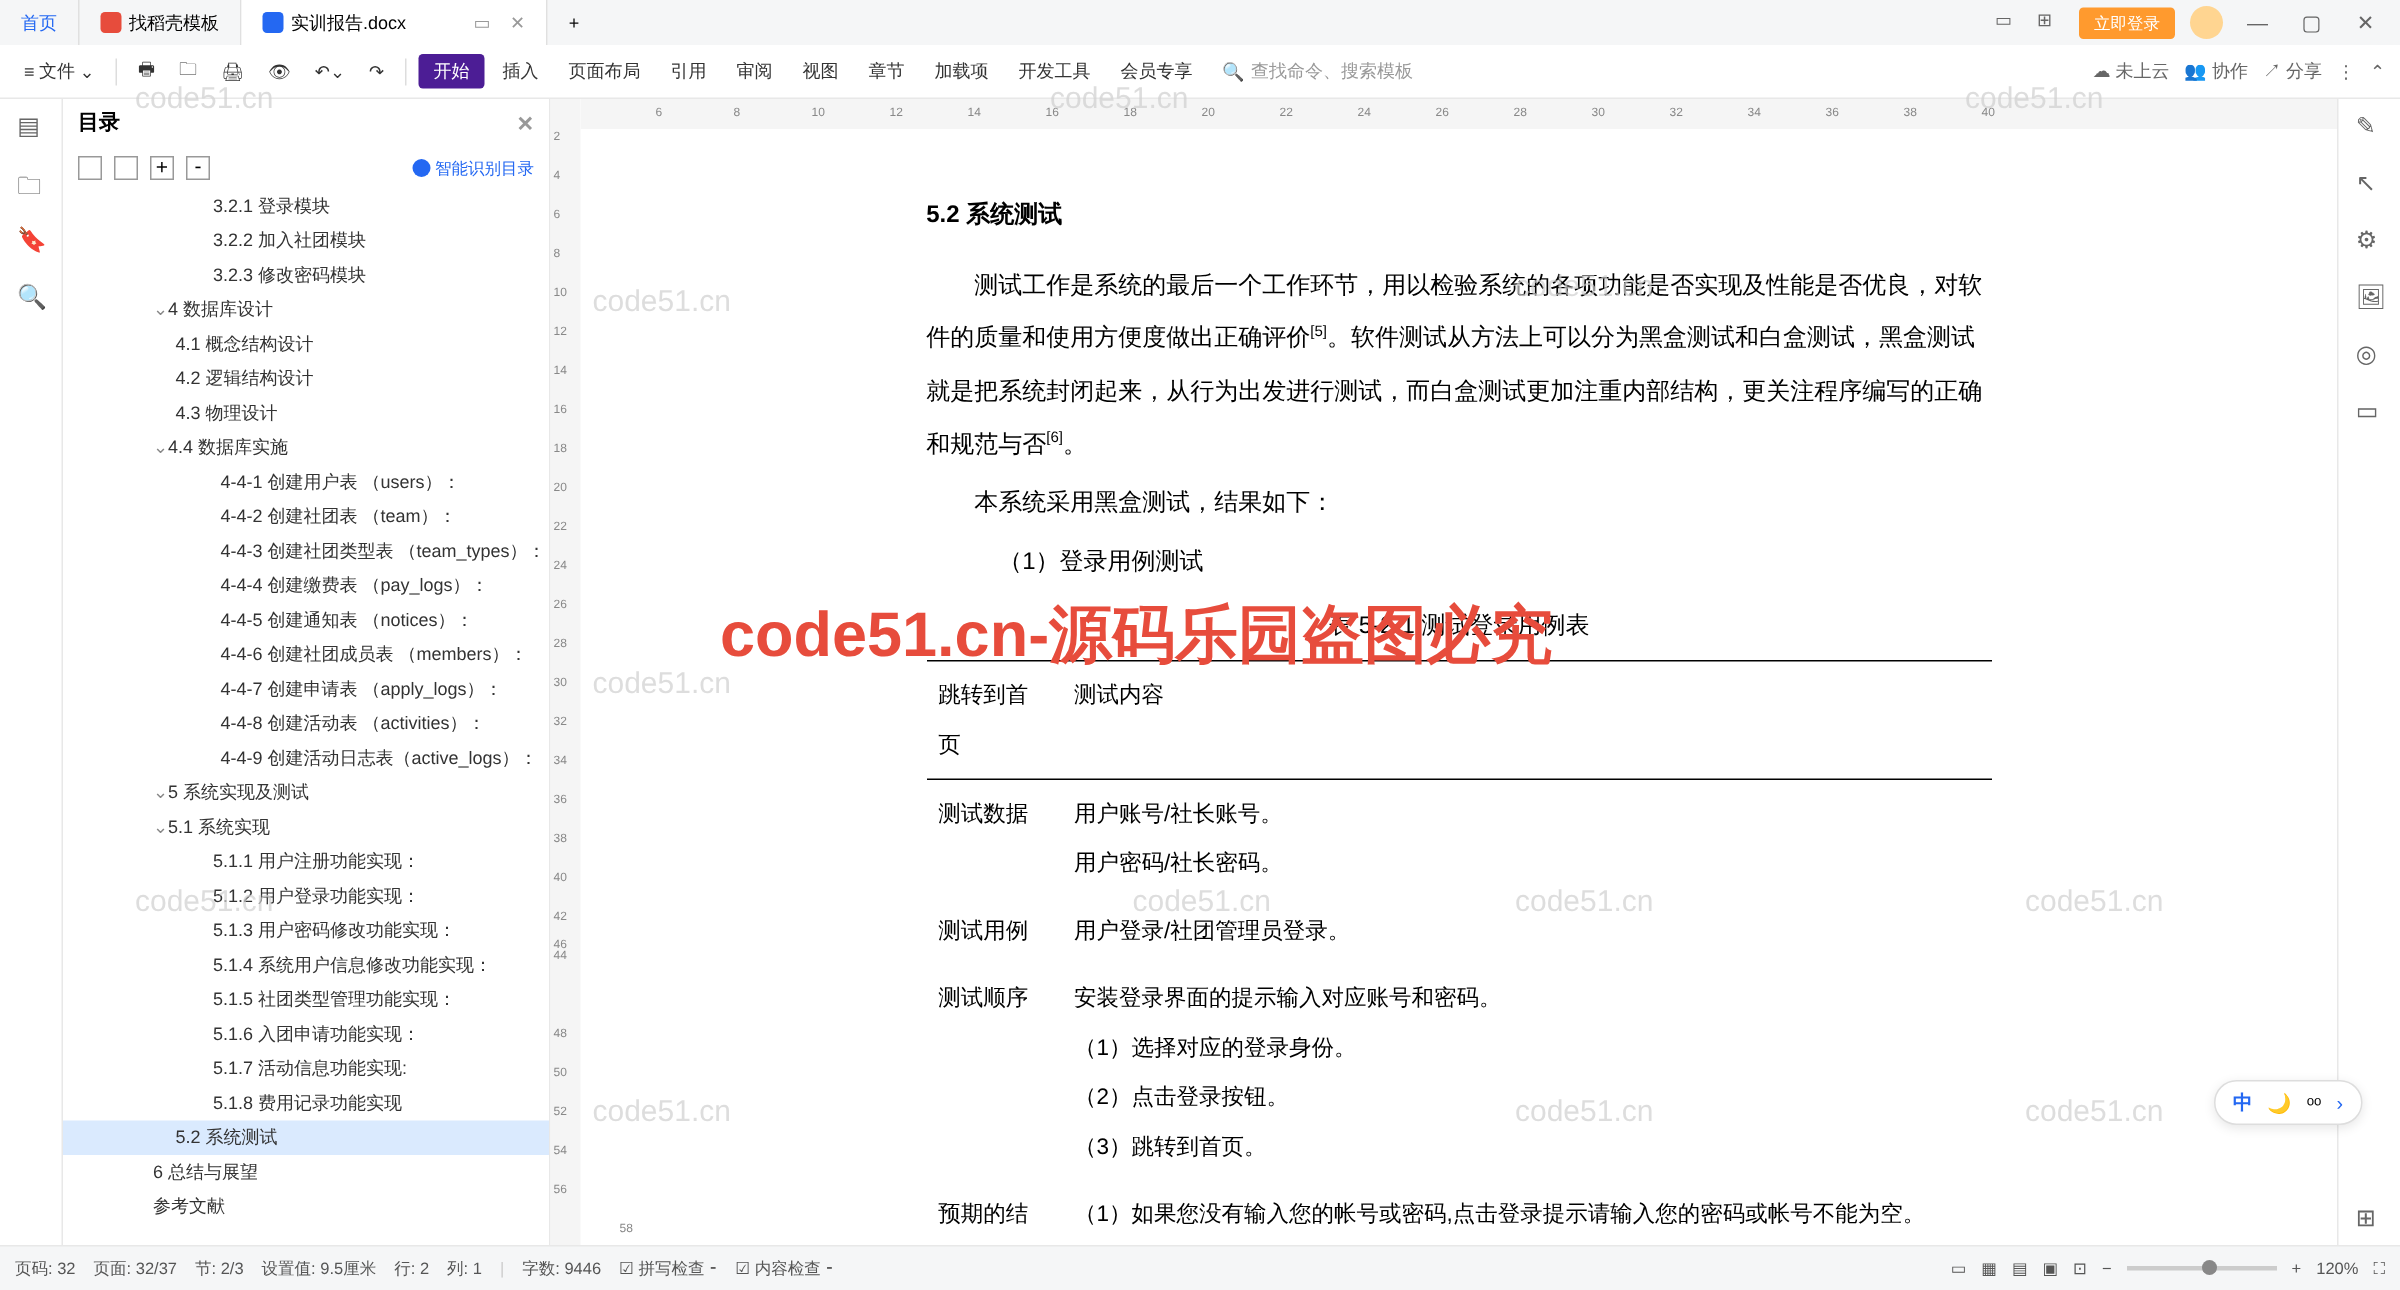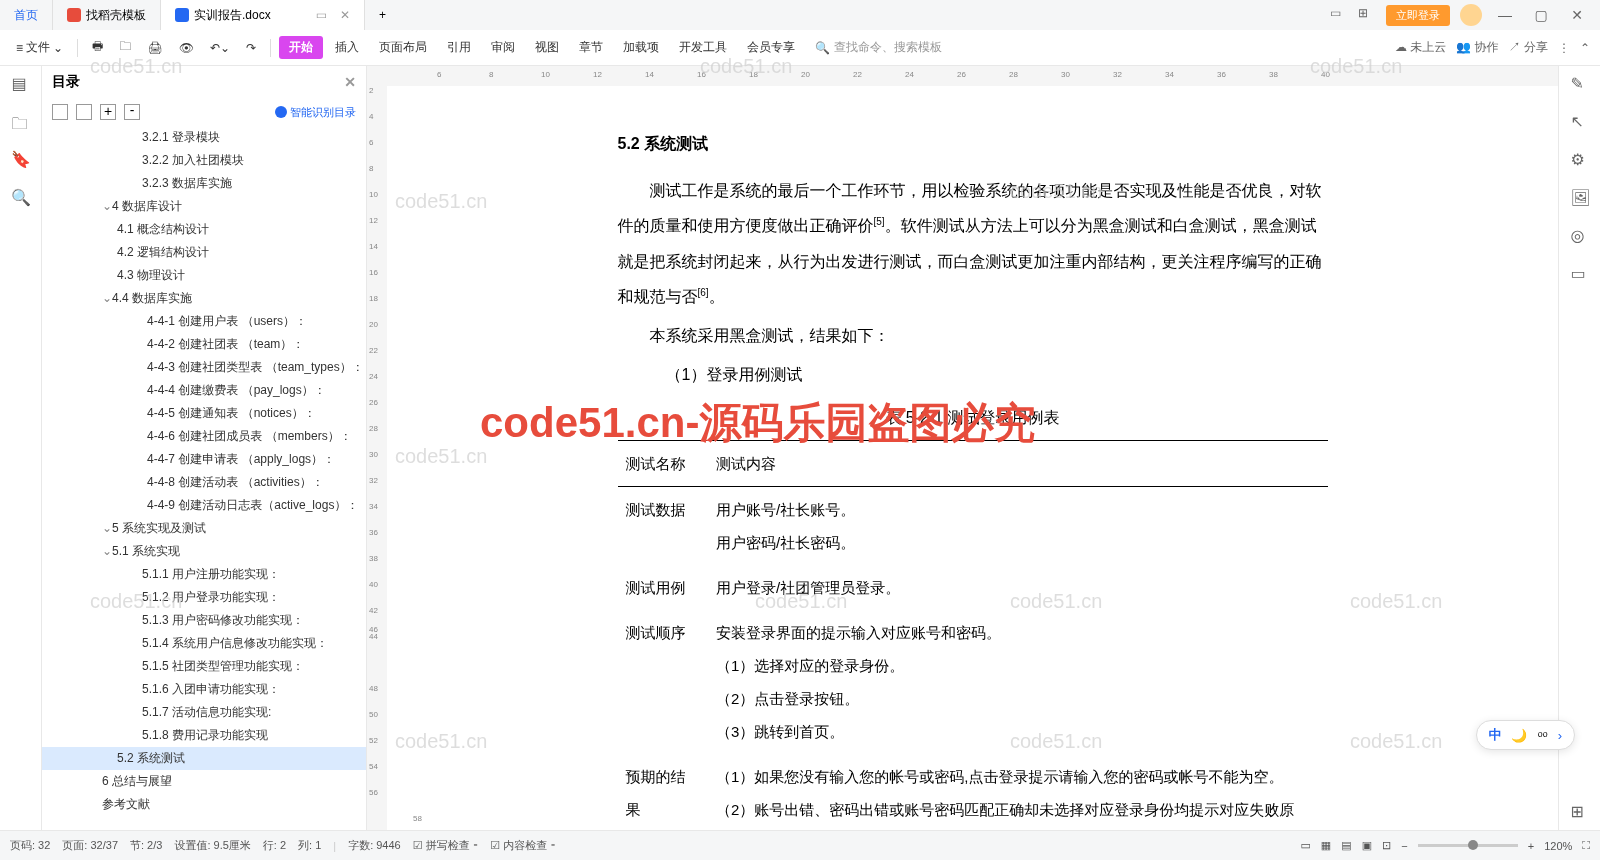--- a/index.html
+++ b/index.html
@@ -12,21 +12,21 @@
 .tab-icon.red{background:#e74c3c;border-radius:3px;}
 .tab-icon.blue{background:#2468f2;border-radius:3px;}
 .titlebar-right{margin-left:auto;display:flex;align-items:center;gap:10px;padding-right:10px;}
 .titlebar-right .ico{width:18px;height:18px;color:#666;}
 .login-btn{background:#ff9a2e;color:#fff;padding:3px 10px;border-radius:3px;font-size:11px;}
 .avatar{width:22px;height:22px;background:#ffd591;border-radius:50%;}
 .win-btn{width:26px;height:26px;display:flex;align-items:center;justify-content:center;color:#666;font-size:14px;}
 .toolbar{height:36px;background:#fff;border-bottom:1px solid #e8e8e8;display:flex;align-items:center;font-size:12px;padding:0 10px;gap:4px;}
 .tb-btn{padding:3px 6px;color:#333;display:flex;align-items:center;gap:3px;}
 .tb-sep{width:1px;height:18px;background:#ddd;margin:0 4px;}
-.start-btn{background:#d946ef;color:#fff;padding:3px 10px;border-radius:3px;font-weight:bold;}
+.start-btn{background:#4c1d95;color:#fff;padding:3px 10px;border-radius:3px;}
 .menu-item{padding:3px 8px;color:#333;}
 .search-box{color:#999;padding:3px 8px;display:flex;align-items:center;gap:4px;}
 .tb-right{margin-left:auto;display:flex;align-items:center;gap:10px;color:#666;}
 .main{display:flex;height:764px;}
 .leftbar{width:42px;background:#fff;border-right:1px solid #e8e8e8;display:flex;flex-direction:column;align-items:center;padding-top:8px;gap:20px;}
 .leftbar .ico{width:18px;height:18px;color:#666;}
 .outline-panel{width:325px;border-right:1px solid #e8e8e8;display:flex;flex-direction:column;}
 .outline-header{height:32px;display:flex;align-items:center;justify-content:space-between;padding:0 10px;font-size:14px;font-weight:bold;}
 .outline-tools{display:flex;gap:8px;padding:6px 10px;align-items:center;font-size:11px;}
 .outline-tools .sq{width:16px;height:16px;border:1px solid #999;}
@@ -143,21 +143,21 @@
       <span class="sq" style="font-size:14px;text-align:center;line-height:13px">+</span>
       <span class="sq" style="font-size:14px;text-align:center;line-height:11px">-</span>
       <span class="smart-toc">
           <span style="width:12px;height:12px;background:#2468f2;border-radius:50%;display:inline-block"></span>
           <span>智能识别目录</span>
         </span>
     </div>
     <div class="outline-list" id="outline-list">
         <div class="ol-item lvl3">3.2.1 登录模块</div>
         <div class="ol-item lvl3">3.2.2 加入社团模块</div>
-        <div class="ol-item lvl3">3.2.3 数据库实施</div>
+        <div class="ol-item lvl3">3.2.3 修改密码模块</div>
         <div class="ol-item lvl1"><span class="caret">⌄</span>4  数据库设计</div>
         <div class="ol-item lvl2">4.1 概念结构设计</div>
         <div class="ol-item lvl2">4.2 逻辑结构设计</div>
         <div class="ol-item lvl2">4.3 物理设计</div>
         <div class="ol-item lvl1"><span class="caret">⌄</span>4.4  数据库实施</div>
         <div class="ol-item lvl4">4-4-1 创建用户表  （users）：</div>
         <div class="ol-item lvl4">4-4-2 创建社团表 （team）：</div>
         <div class="ol-item lvl4">4-4-3 创建社团类型表  （team_types）：</div>
         <div class="ol-item lvl4">4-4-4 创建缴费表  （pay_logs）：</div>
         <div class="ol-item lvl4">4-4-5 创建通知表  （notices）：</div>
@@ -238,21 +238,21 @@
       </div>
     <div class="page">
       <h3>5.2  系统测试</h3>
       <p class="indent"><span>测试工作是系统的最后一个工作环节，用以检验系统的各项功能是否实现及性能是否优良，对软件的质量和使用方便度做出正确评价</span><span class="sup">[5]</span><span>。软件测试从方法上可以分为黑盒测试和白盒测试，黑盒测试就是把系统封闭起来，从行为出发进行测试，而白盒测试更加注重内部结构，更关注程序编写的正确和规范与否</span><span class="sup">[6]</span><span>。</span></p>
       <p class="indent">本系统采用黑盒测试，结果如下：</p>
       <p class="indent3">（1）登录用例测试</p>
       <p class="table-title">表  5-2-1  测试登录用例表</p>
       <table class="tbl">
         <tbody>
             <tr class="hdr">
-              <td>测试名称</td>
+              <td>跳转到首页</td>
               <td>测试内容</td>
             </tr>
         <tr>
               <td>测试数据</td>
               <td>
                 <div>用户账号/社长账号。</div>
                 <div>用户密码/社长密码。</div>
               </td>
             </tr>
         <tr>

